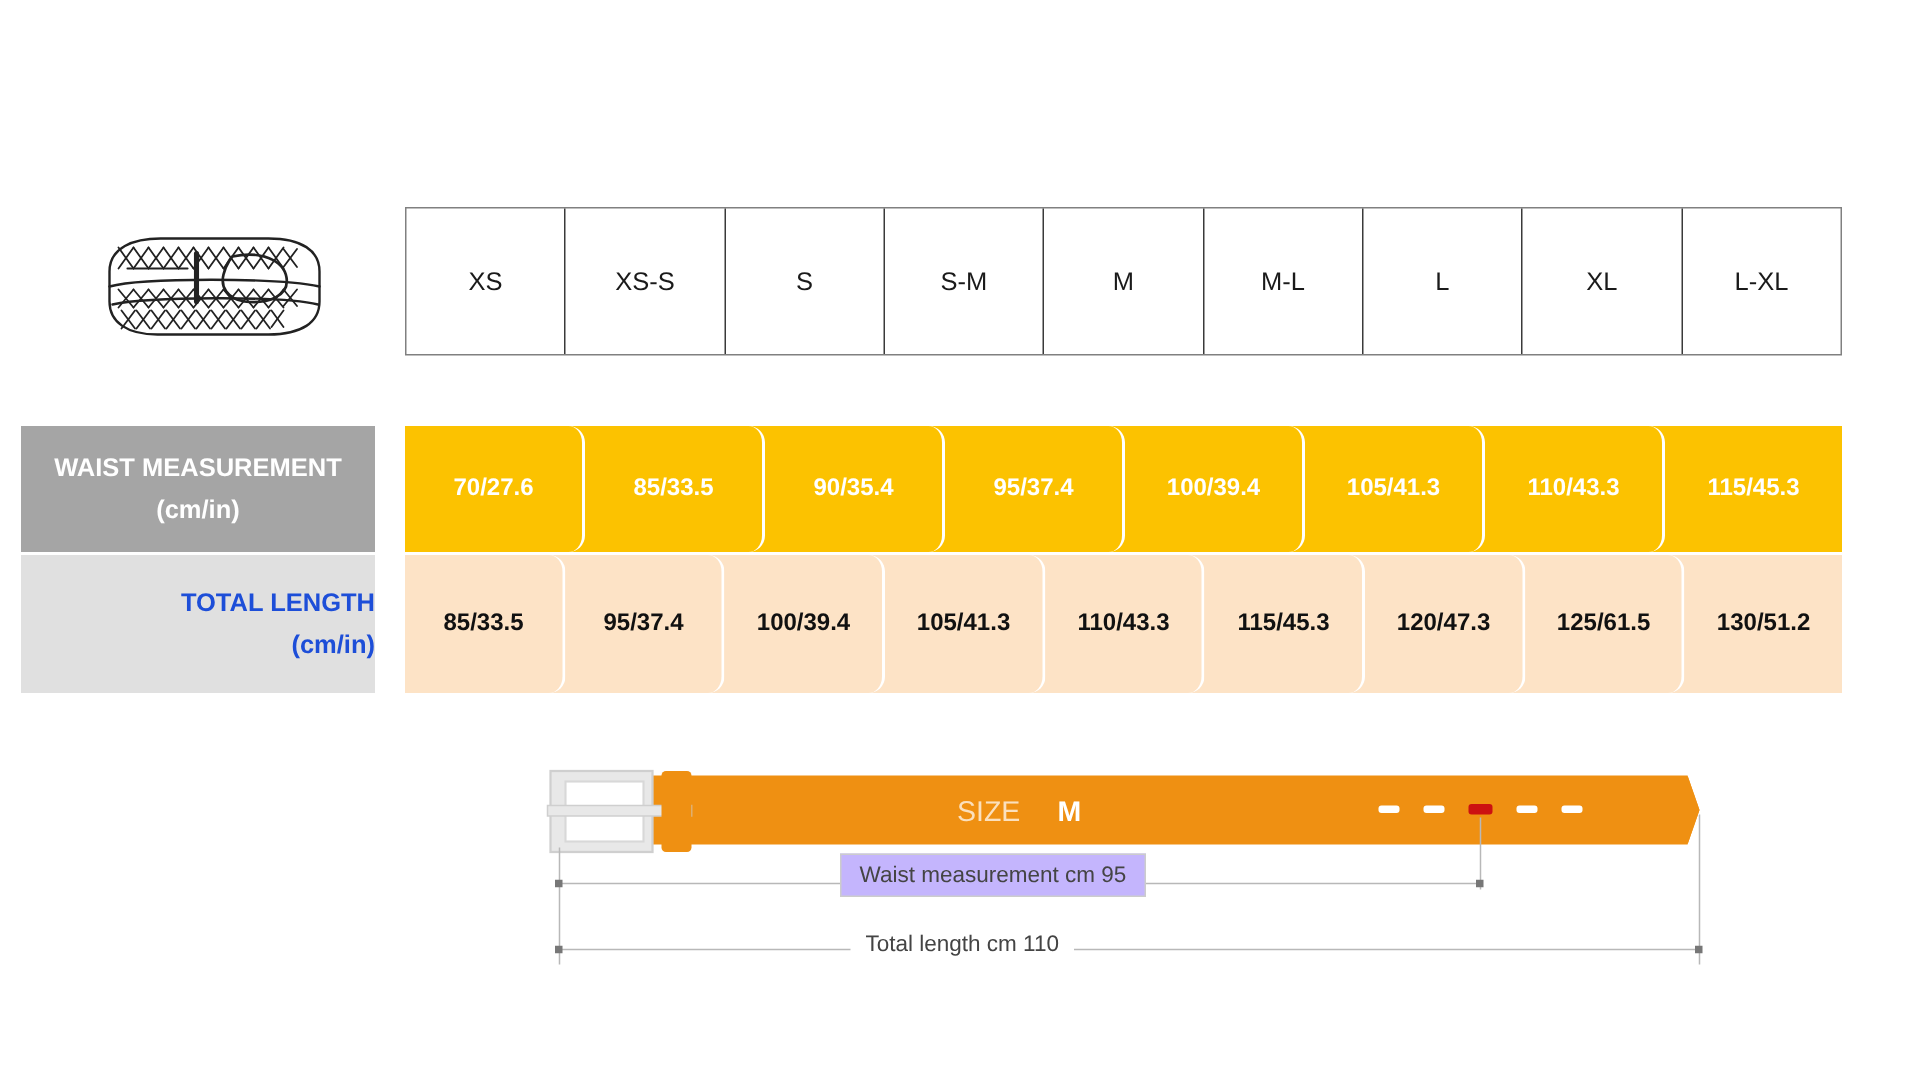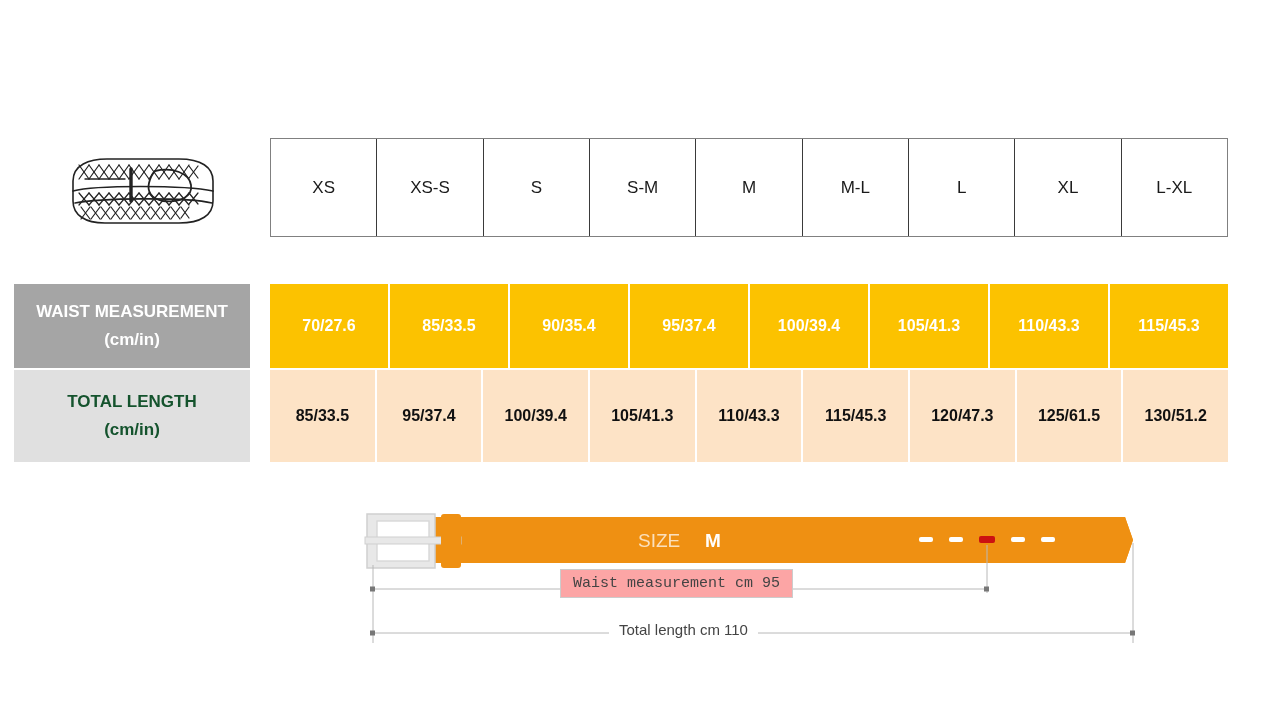--- a/index.html
+++ b/index.html
@@ -66,21 +66,22 @@
   #waist-label {
     top: 284px;
     height: 84px;
     background: #a5a5a5;
     color: #ffffff;
   }
   #length-label {
     top: 370px;
     height: 92px;
     background: #e0e0e0;
-    color: #14532d;
+    color: #1d4ed8;
+    align-items: flex-end;
   }
   .label-unit { font-weight: bold; }
 
   
   .data-row {
     position: absolute;
     left: 270px;
     width: 958px;
     display: flex;
     box-sizing: border-box;
@@ -97,20 +98,21 @@
   }
   .data-row .dcell {
     flex: 1 1 0;
     display: flex;
     align-items: center;
     justify-content: center;
     font-weight: bold;
     font-size: 16px;
     border-right: 2px solid #ffffff;
     box-sizing: border-box;
+    border-radius: 11px;
   }
   .data-row .dcell:last-child { border-right: none; }
   #waist-row .dcell { color: #ffffff; }
   #length-row .dcell { color: #111111; }
 
   
   #belt-diagram {
     position: absolute;
     left: 355px;
     top: 495px;
@@ -120,27 +122,26 @@
   .dim-text {
     position: absolute;
     font-size: 15px;
     color: #444444;
     white-space: nowrap;
   }
   #waist-dim-label {
     left: 560px;
     top: 569px;
     padding: 5px 12px;
-    background: #fca5a5;
+    background: #c4b5fd;
     border: 1px solid #cccccc;
     box-sizing: border-box;
-    font-family: Liberation Mono, monospace;
   }
   #length-dim-label {
-    left: 609px;
+    left: 567px;
     top: 619px;
     padding: 2px 10px;
     background: #ffffff;
   }
 </style>
 </head>
 <body>
 
 <svg id="belt-icon" viewBox="0 0 170 90" aria-hidden="true">
   <g fill="none" stroke="#222222" stroke-width="1.6" stroke-linecap="round">

